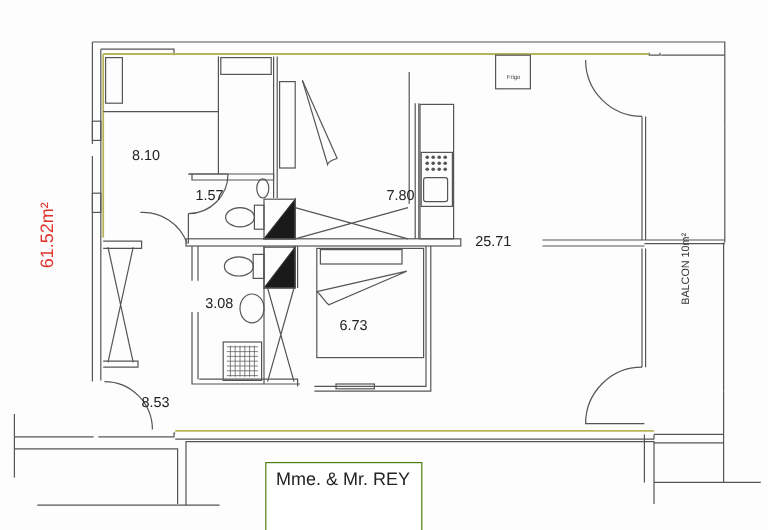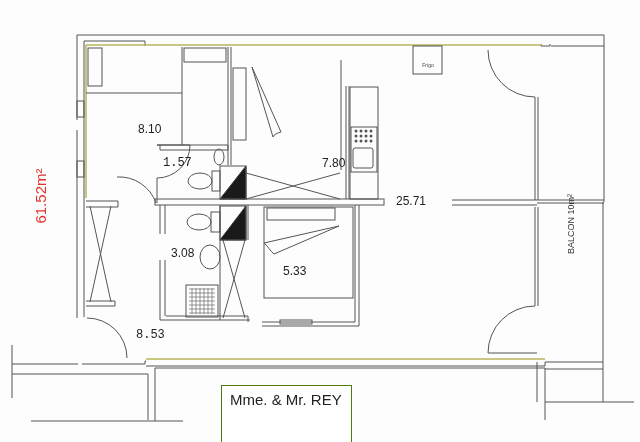--- a/index.html
+++ b/index.html
@@ -154,23 +154,23 @@
       <circle cx="361" cy="141" r="1.5"></circle>
       <circle cx="366" cy="141" r="1.5"></circle>
       <circle cx="371" cy="141" r="1.5"></circle>
   </g>
 </svg>
 
 <div class="total">61.52m²</div>
 <div class="balcony">BALCON 10m²</div>
 <div class="frigo">Frigo</div>
 
-<div class="lbl" style="left:110px;top:123px;margin-left:28px;">8.10</div>
-<div class="lbl" style="left:163px;top:157px;font-family:Liberation Mono, monospace;">1.57</div>
+<div class="lbl" style="left:110px;top:123px;">8.10</div>
+<div class="lbl" style="left:163px;top:157px;">1.57</div>
 <div class="lbl" style="left:278px;top:157px;margin-left:44px;">7.80</div>
 <div class="lbl" style="left:396px;top:195px;">25.71</div>
 <div class="lbl" style="left:171px;top:247px;text-align:right;">3.08</div>
-<div class="lbl" style="left:283px;top:265px;">5.33</div>
-<div class="lbl" style="left:136px;top:329px;font-family:Liberation Mono, monospace;">8.53</div>
+<div class="lbl" style="left:283px;top:265px;">6.73</div>
+<div class="lbl" style="left:118px;top:329px;">8.53</div>
 
 <div class="titlebox">
   <div>Mme. &amp; Mr. REY</div>
 </div>
 
 </body></html>

